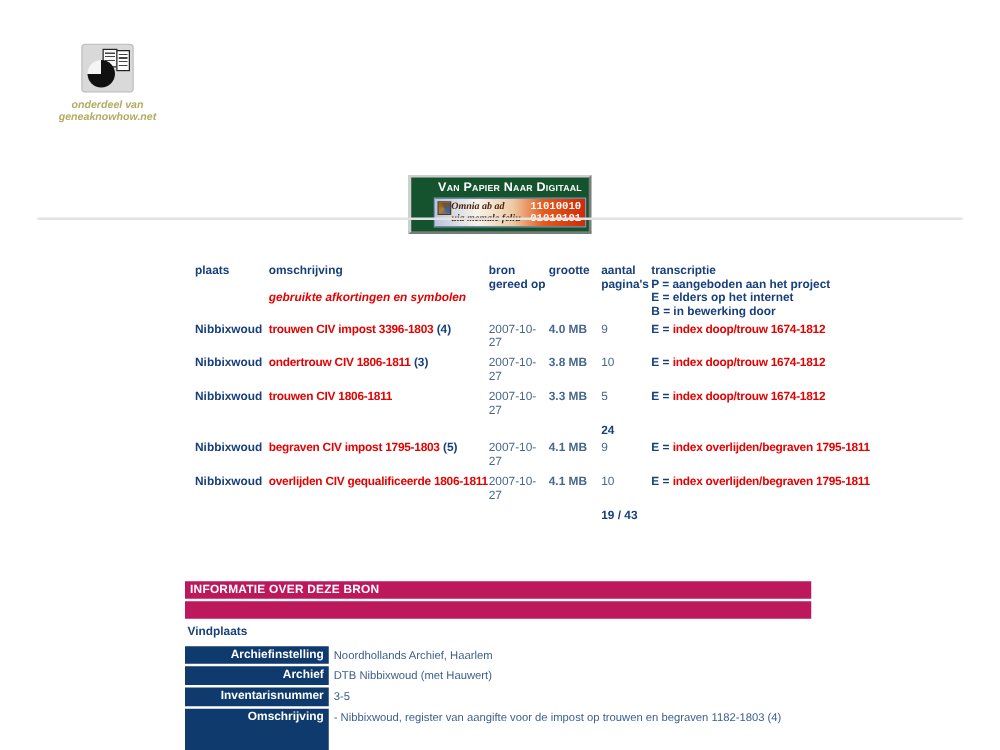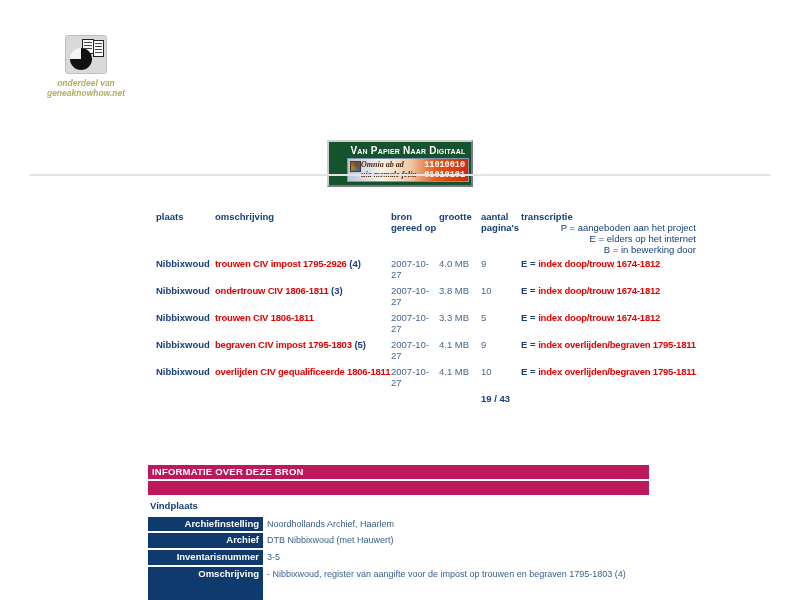--- a/index.html
+++ b/index.html
@@ -51,28 +51,28 @@
     font-family:"Liberation Mono","DejaVu Sans Mono",monospace;font-size:8.5px;line-height:10px;
   }
   
   .rule{position:absolute;left:30px;right:30px;top:174px;height:2px;background:#e3e3e3;}
   
   .maintable{position:absolute;left:125px;top:211px;font-size:9.5px;line-height:11px;color:#46678f;margin-left:31px;}
   .trow{display:flex;align-items:flex-start;}
   .c-plaats{width:59px;}
   .c-omschr{width:176px;}
   .c-bron{width:48px;}
-  .c-grootte{width:42px;}
+  .c-grootte{width:42px;font-weight:bold;}
   .c-aantal{width:40px;}
   .c-transcr{width:175px;}
   .hdr{color:#173f7c;font-weight:bold;}
   .navybold{color:#173f7c;font-weight:bold;}
   .redlink{color:#e60000;font-weight:bold;text-decoration:none;cursor:pointer;white-space:nowrap;letter-spacing:-0.2px;}
   .redlink-italic{color:#e60000;font-weight:bold;font-style:italic;cursor:pointer;white-space:nowrap;}
-  .legend-line{color:#173f7c;font-weight:normal;white-space:nowrap;text-align:right;}
+  .legend-line{color:#173f7c;font-weight:bold;white-space:nowrap;}
   .headrow{margin-bottom:3px;}
   .abbrev{margin-top:11px;}
   .datarow{margin-bottom:5px;min-height:22px;}
   .totalrow{height:11px;margin-bottom:3px;}
   .transcr-line{white-space:nowrap;}
   
   .infopanel{position:absolute;left:148px;top:465px;width:501px;font-size:9px;line-height:10.7px;}
   .bar{background:#be185d;height:14px;}
   .bar-title{color:#ffffff;font-weight:bold;font-size:9.5px;line-height:14px;padding-left:4px;letter-spacing:0.2px;}
   .bar-spacer{margin-top:2px;}
@@ -122,35 +122,36 @@
 </div>
 
 <div class="rule"></div>
 
 <div class="maintable">
 
   <div class="trow headrow">
     <div class="c-plaats hdr">plaats</div>
     <div class="c-omschr">
       <div class="hdr">omschrijving</div>
+      <div class="abbrev redlink-italic">gebruikte afkortingen en symbolen</div>
     </div>
     <div class="c-bron hdr">bron gereed op</div>
     <div class="c-grootte hdr">grootte</div>
     <div class="c-aantal hdr">aantal pagina's</div>
     <div class="c-transcr">
       <div class="hdr">transcriptie</div>
       <div class="legend-line">P = aangeboden aan het project</div>
       <div class="legend-line">E = elders op het internet</div>
       <div class="legend-line">B = in bewerking door</div>
     </div>
   </div>
 
   <div class="trow datarow">
     <div class="c-plaats navybold">Nibbixwoud</div>
-    <div class="c-omschr"><span class="redlink">trouwen CIV impost 1795-2926</span><span class="navybold"> (4)</span></div>
+    <div class="c-omschr"><span class="redlink">trouwen CIV impost 3396-1803</span><span class="navybold"> (4)</span></div>
     <div class="c-bron">2007-10-27</div>
     <div class="c-grootte">4.0 MB</div>
     <div class="c-aantal">9</div>
     <div class="c-transcr transcr-line"><span class="navybold">E = </span><span class="redlink">index doop/trouw 1674-1812</span></div>
   </div>
 
   <div class="trow datarow">
     <div class="c-plaats navybold">Nibbixwoud</div>
     <div class="c-omschr"><span class="redlink">ondertrouw CIV 1806-1811</span><span class="navybold"> (3)</span></div>
     <div class="c-bron">2007-10-27</div>
@@ -161,20 +162,28 @@
 
   <div class="trow datarow">
     <div class="c-plaats navybold">Nibbixwoud</div>
     <div class="c-omschr"><span class="redlink">trouwen CIV 1806-1811</span><span class="navybold"></span></div>
     <div class="c-bron">2007-10-27</div>
     <div class="c-grootte">3.3 MB</div>
     <div class="c-aantal">5</div>
     <div class="c-transcr transcr-line"><span class="navybold">E = </span><span class="redlink">index doop/trouw 1674-1812</span></div>
   </div>
 
+  <div class="trow totalrow">
+    <div class="c-plaats"></div>
+      <div class="c-omschr"></div>
+      <div class="c-bron"></div>
+      <div class="c-grootte"></div>
+    <div class="c-aantal navybold">24</div>
+    <div class="c-transcr"></div>
+  </div>
 
   <div class="trow datarow">
     <div class="c-plaats navybold">Nibbixwoud</div>
     <div class="c-omschr"><span class="redlink">begraven CIV impost 1795-1803</span><span class="navybold"> (5)</span></div>
     <div class="c-bron">2007-10-27</div>
     <div class="c-grootte">4.1 MB</div>
     <div class="c-aantal">9</div>
     <div class="c-transcr transcr-line"><span class="navybold">E = </span><span class="redlink">index overlijden/begraven 1795-1811</span></div>
   </div>
 
@@ -213,17 +222,17 @@
     <div class="flabel">Archief</div>
     <div class="fvalue">DTB Nibbixwoud (met Hauwert)</div>
   </div>
   <div class="frow">
     <div class="flabel">Inventarisnummer</div>
     <div class="fvalue">3-5</div>
   </div>
   <div class="frow">
     <div class="flabel flabel-tall">Omschrijving</div>
     <div class="fvalue oms-lines">
-      <div>- Nibbixwoud, register van aangifte voor de impost op trouwen en begraven 1795-1803 (4)</div>
+      <div>- Nibbixwoud, register van aangifte voor de impost op trouwen en begraven 1182-1803 (4)</div>
 
     </div>
   </div>
 </div>
 
 </body></html>

